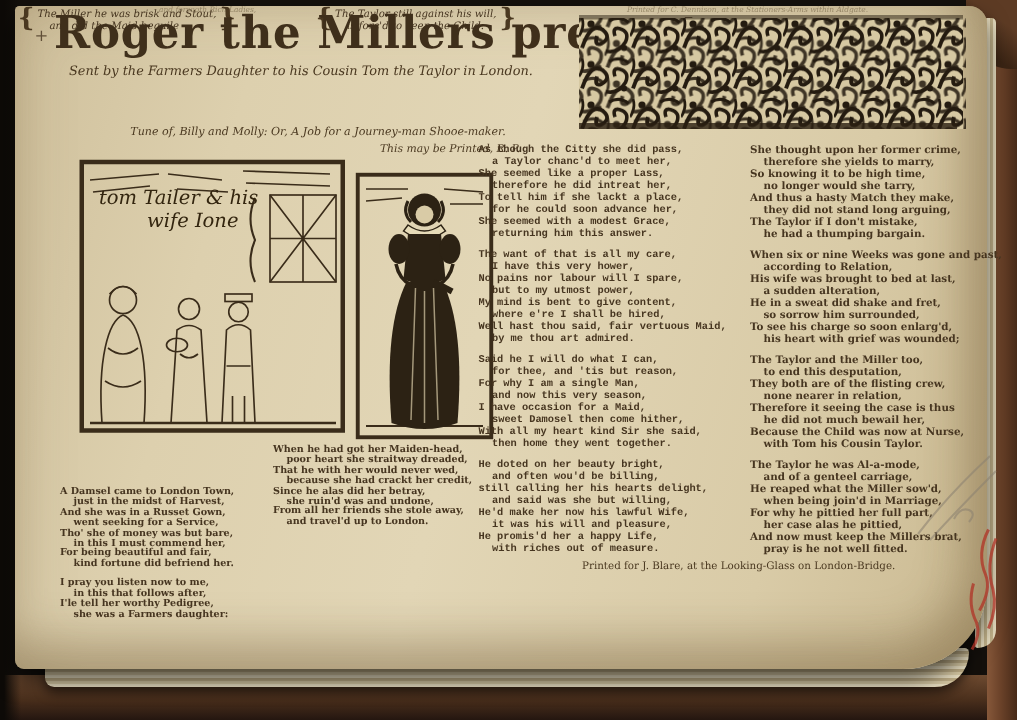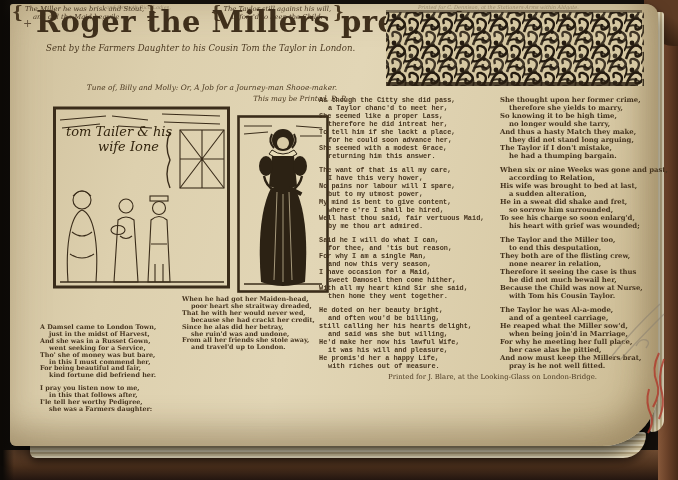--- a/index.html
+++ b/index.html
@@ -310,21 +310,21 @@
           <div class="line">Therefore it seeing the case is thus</div>
           <div class="line">he did not much bewail her,</div>
           <div class="line">Because the Child was now at Nurse,</div>
           <div class="line">with Tom his Cousin Taylor.</div>
         </div>
         <div class="stanza">
           <div class="line">The Taylor he was Al-a-mode,</div>
           <div class="line">and of a genteel carriage,</div>
           <div class="line">He reaped what the Miller sow'd,</div>
           <div class="line">when being join'd in Marriage,</div>
-          <div class="line">For why he meeting her full place,</div>
+          <div class="line">For why he pittied her full part,</div>
           <div class="line">her case alas he pittied,</div>
           <div class="line">And now must keep the Millers brat,</div>
           <div class="line">pray is he not well fitted.</div>
         </div>
       </div>
 
     <div class="imprint">Printed for J. Blare, at the Looking-Glass on London-Bridge.</div>
 
     <div class="red-mark">
       <svg width="26" height="86" viewBox="0 0 26 86">

